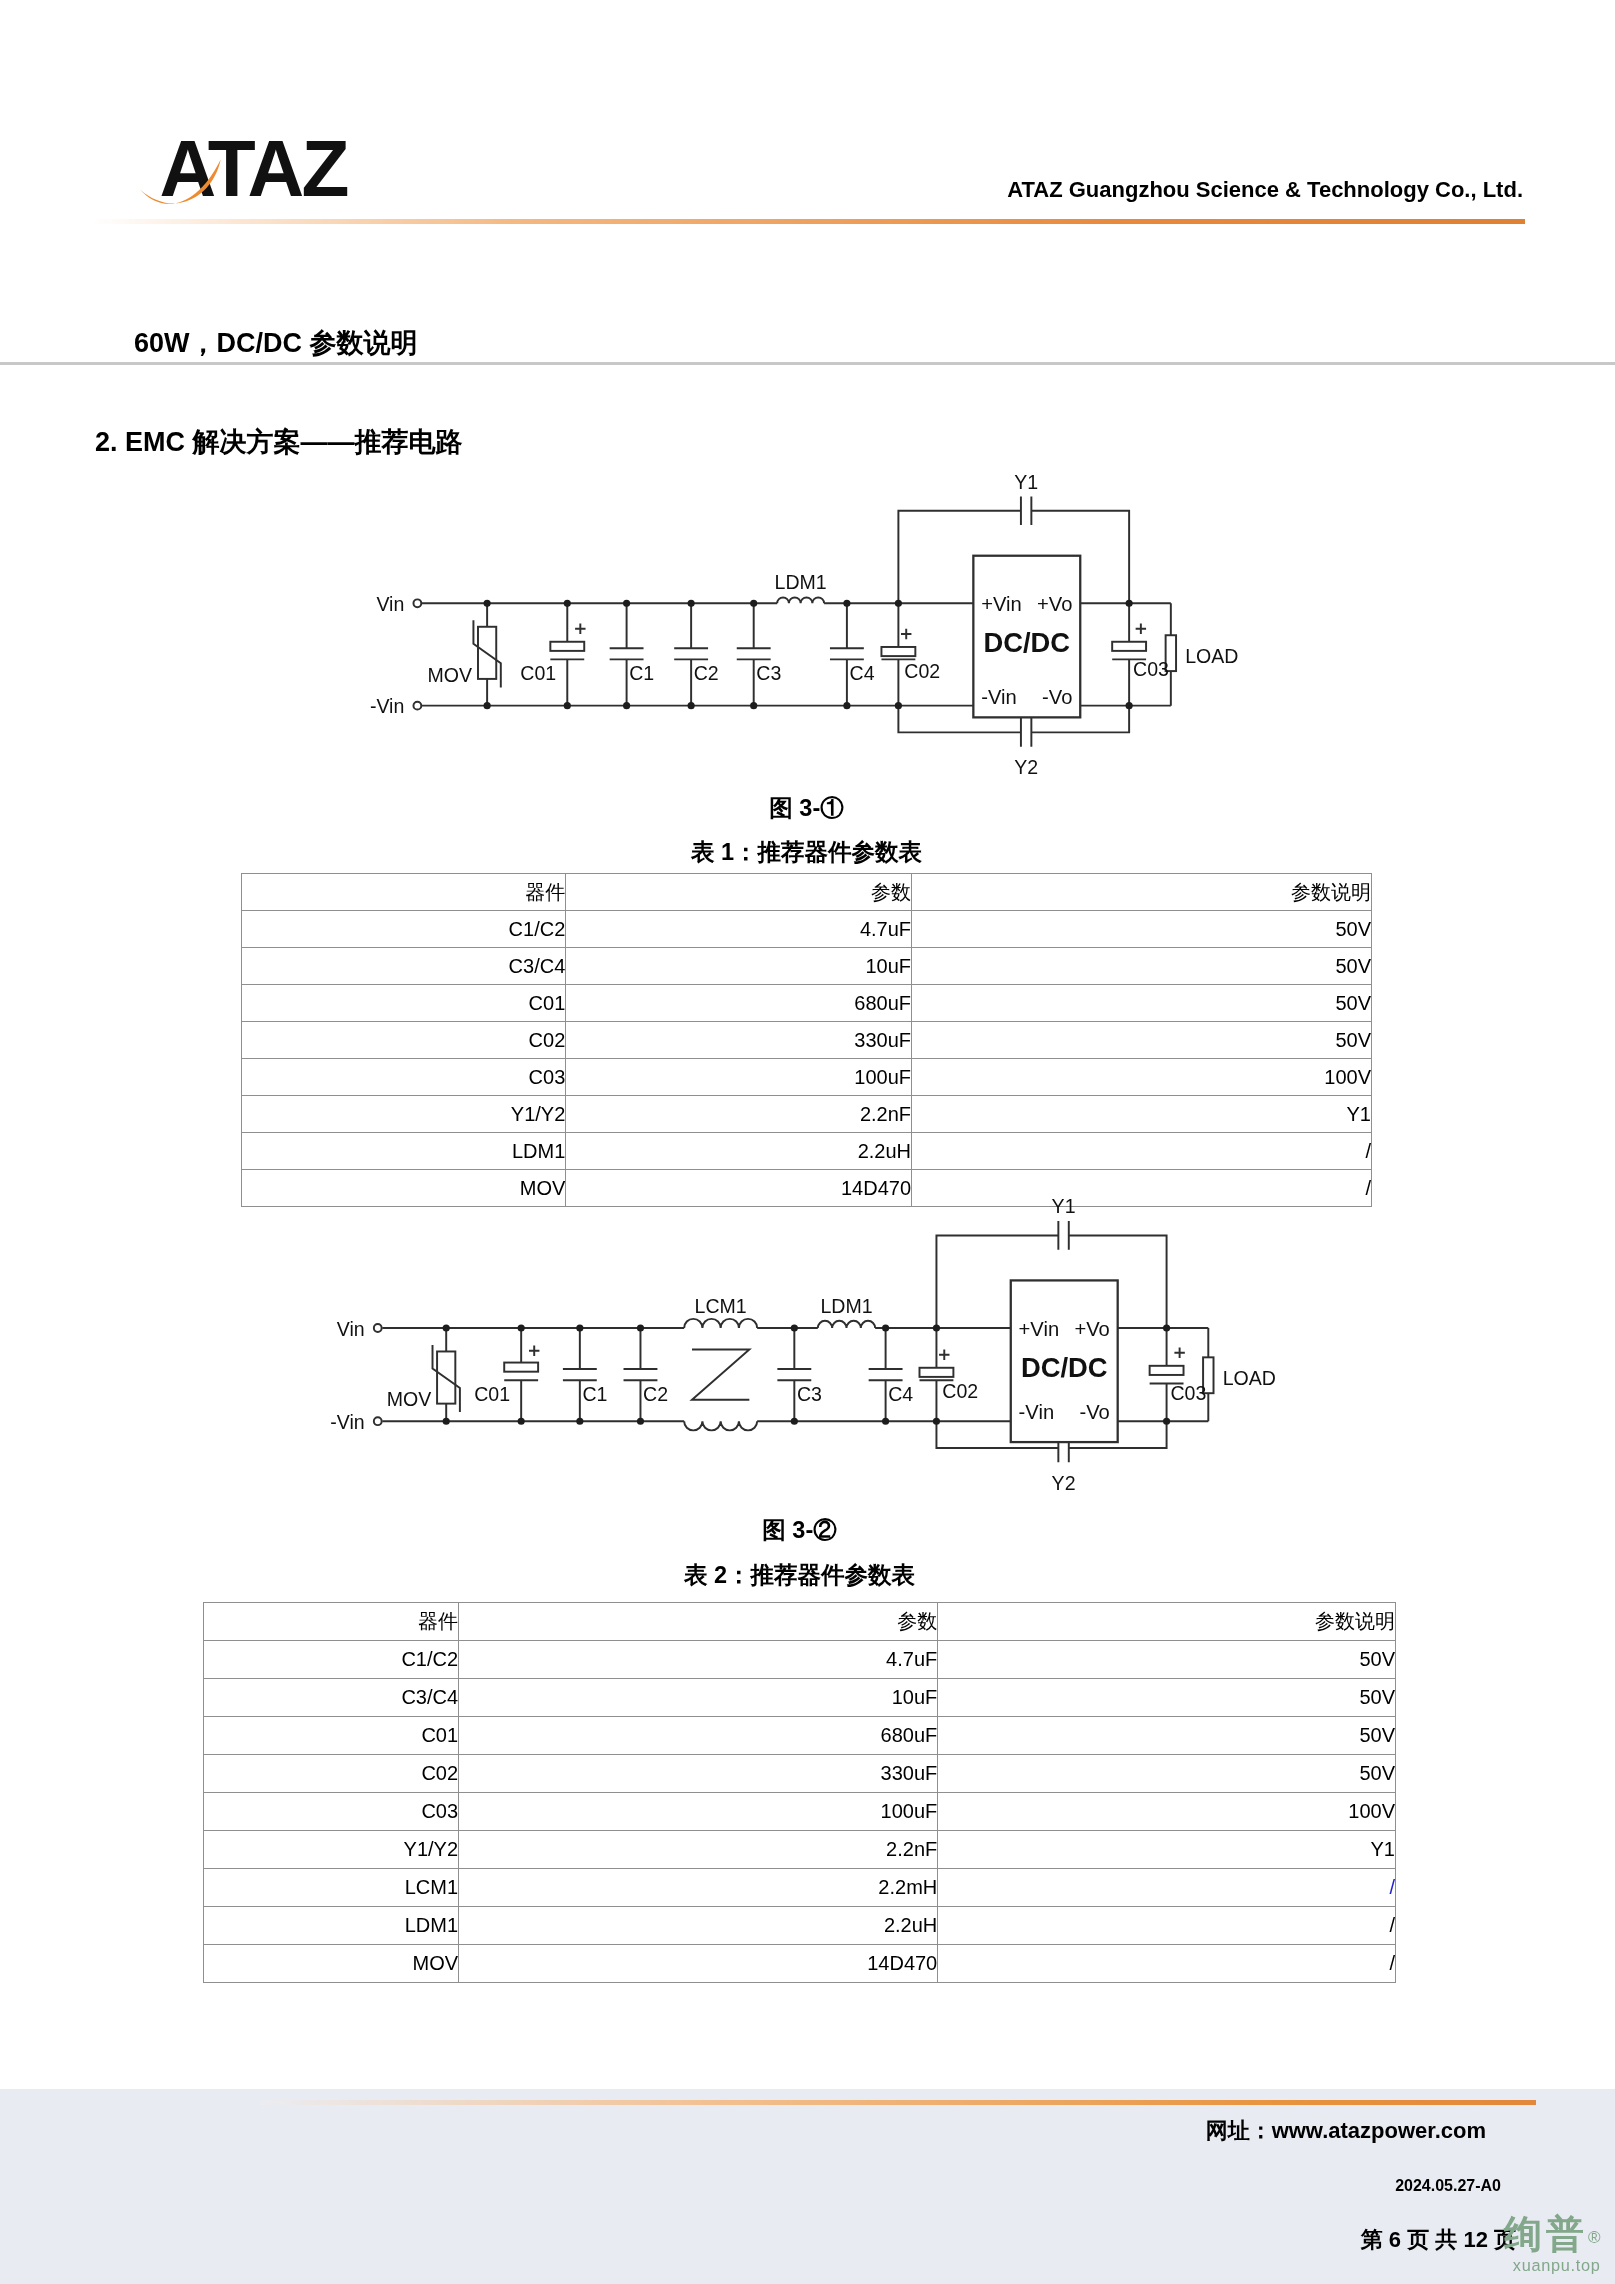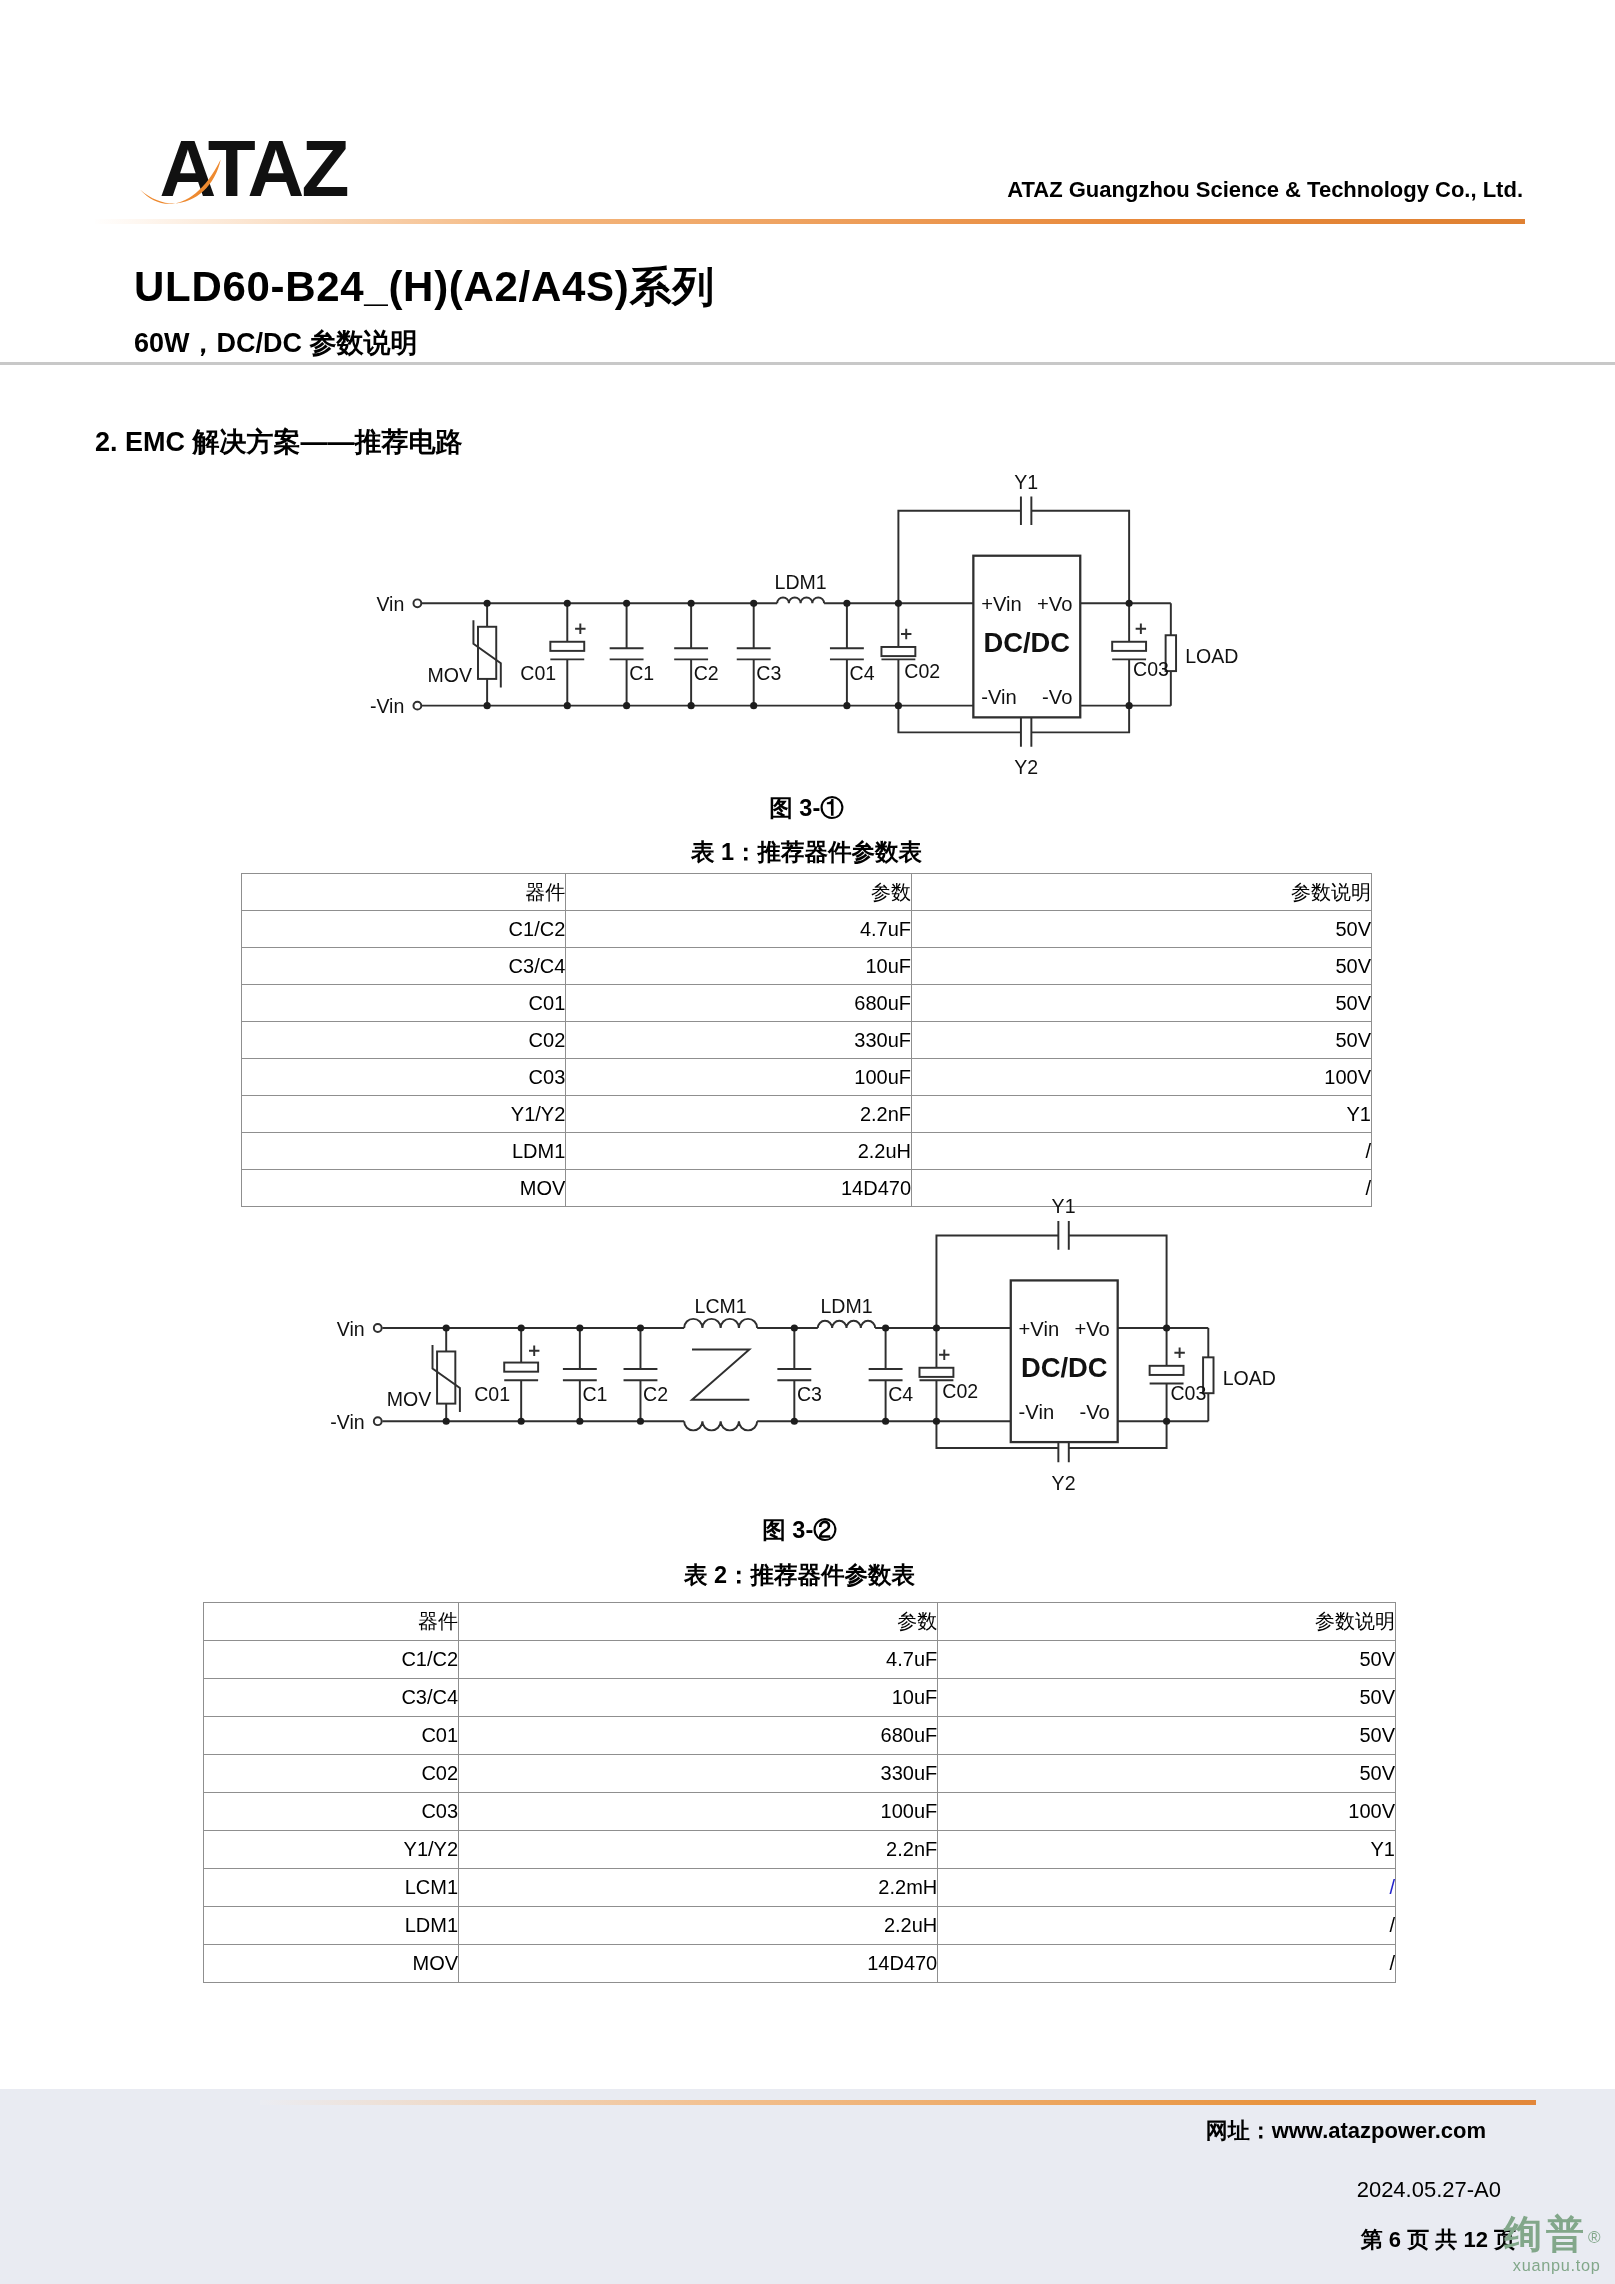--- a/index.html
+++ b/index.html
@@ -35,41 +35,40 @@
   #table2{left:203px;top:1602px;width:1193px;}
   #table2 th,#table2 td{height:37px;}
   
   svg text{font-family:"Liberation Sans",sans-serif;fill:#111;}
   .sch{position:absolute;}
   
   .footer-band{left:0;top:2089px;width:1616px;height:195px;background:var(--band);}
   .footer-rule{left:260px;top:2100px;width:1276px;height:4.6px;
     background:linear-gradient(90deg,rgba(255,250,245,.1) 0%,#f2c192 35%,#e8933e 80%,#e2873b 100%);}
   .f-web{top:2116px;right:130px;font-size:22px;font-weight:600;}
-  .f-rev{top:2177px;right:115px;font-size:22px;font-weight:400;}
+  .f-rev{top:2177px;right:115px;font-size:16px;font-weight:700;}
   .f-page{top:2225px;right:100px;font-size:22px;font-weight:600;}
   .f-wm{top:2215px;right:15.6px;color:var(--wm);text-align:right;line-height:1;}
   .f-wm .big{font-size:38px;font-weight:bold;letter-spacing:3.9px;}
   .f-wm sup{font-size:17px;}
   .f-wm .site{font-size:16.3px;margin-top:3.9px;letter-spacing:0.7px;}
 </style>
 </head>
 <body>
 
 <div class="page">
 
   <svg class="abs" style="left:140px;top:111px" width="218" height="110" viewBox="0 0 335 168">
     <text x="30" y="130" font-size="122" font-weight="bold" letter-spacing="-4" textLength="288" lengthAdjust="spacingAndGlyphs" fill="#2B2622">ATAZ</text>
     <path d="M0,120 C34,158 86,150 124,74 C112,132 52,166 0,120 Z" fill="#EE8A30"></path>
   </svg>
 
   <div class="abs company-en">ATAZ Guangzhou Science &amp; Technology Co., Ltd.</div>
   <div class="abs header-rule"></div>
 
-  <div class="abs doc-title">ULD60-B24_(H)(A2/A4S)系列</div>
   <div class="abs doc-subtitle">60W，DC/DC 参数说明</div>
   <div class="abs gray-rule"></div>
   <div class="abs section-heading">2. EMC 解决方案——推荐电路</div>
 
   <svg class="sch" style="left:352px;top:456px" width="952" height="365" viewBox="0 0 1460 560">
     <g stroke="#2F2F2F" stroke-width="3" fill="none">
 
       <circle cx="100" cy="226" r="6"></circle>
       <circle cx="100" cy="383" r="6"></circle>
 

